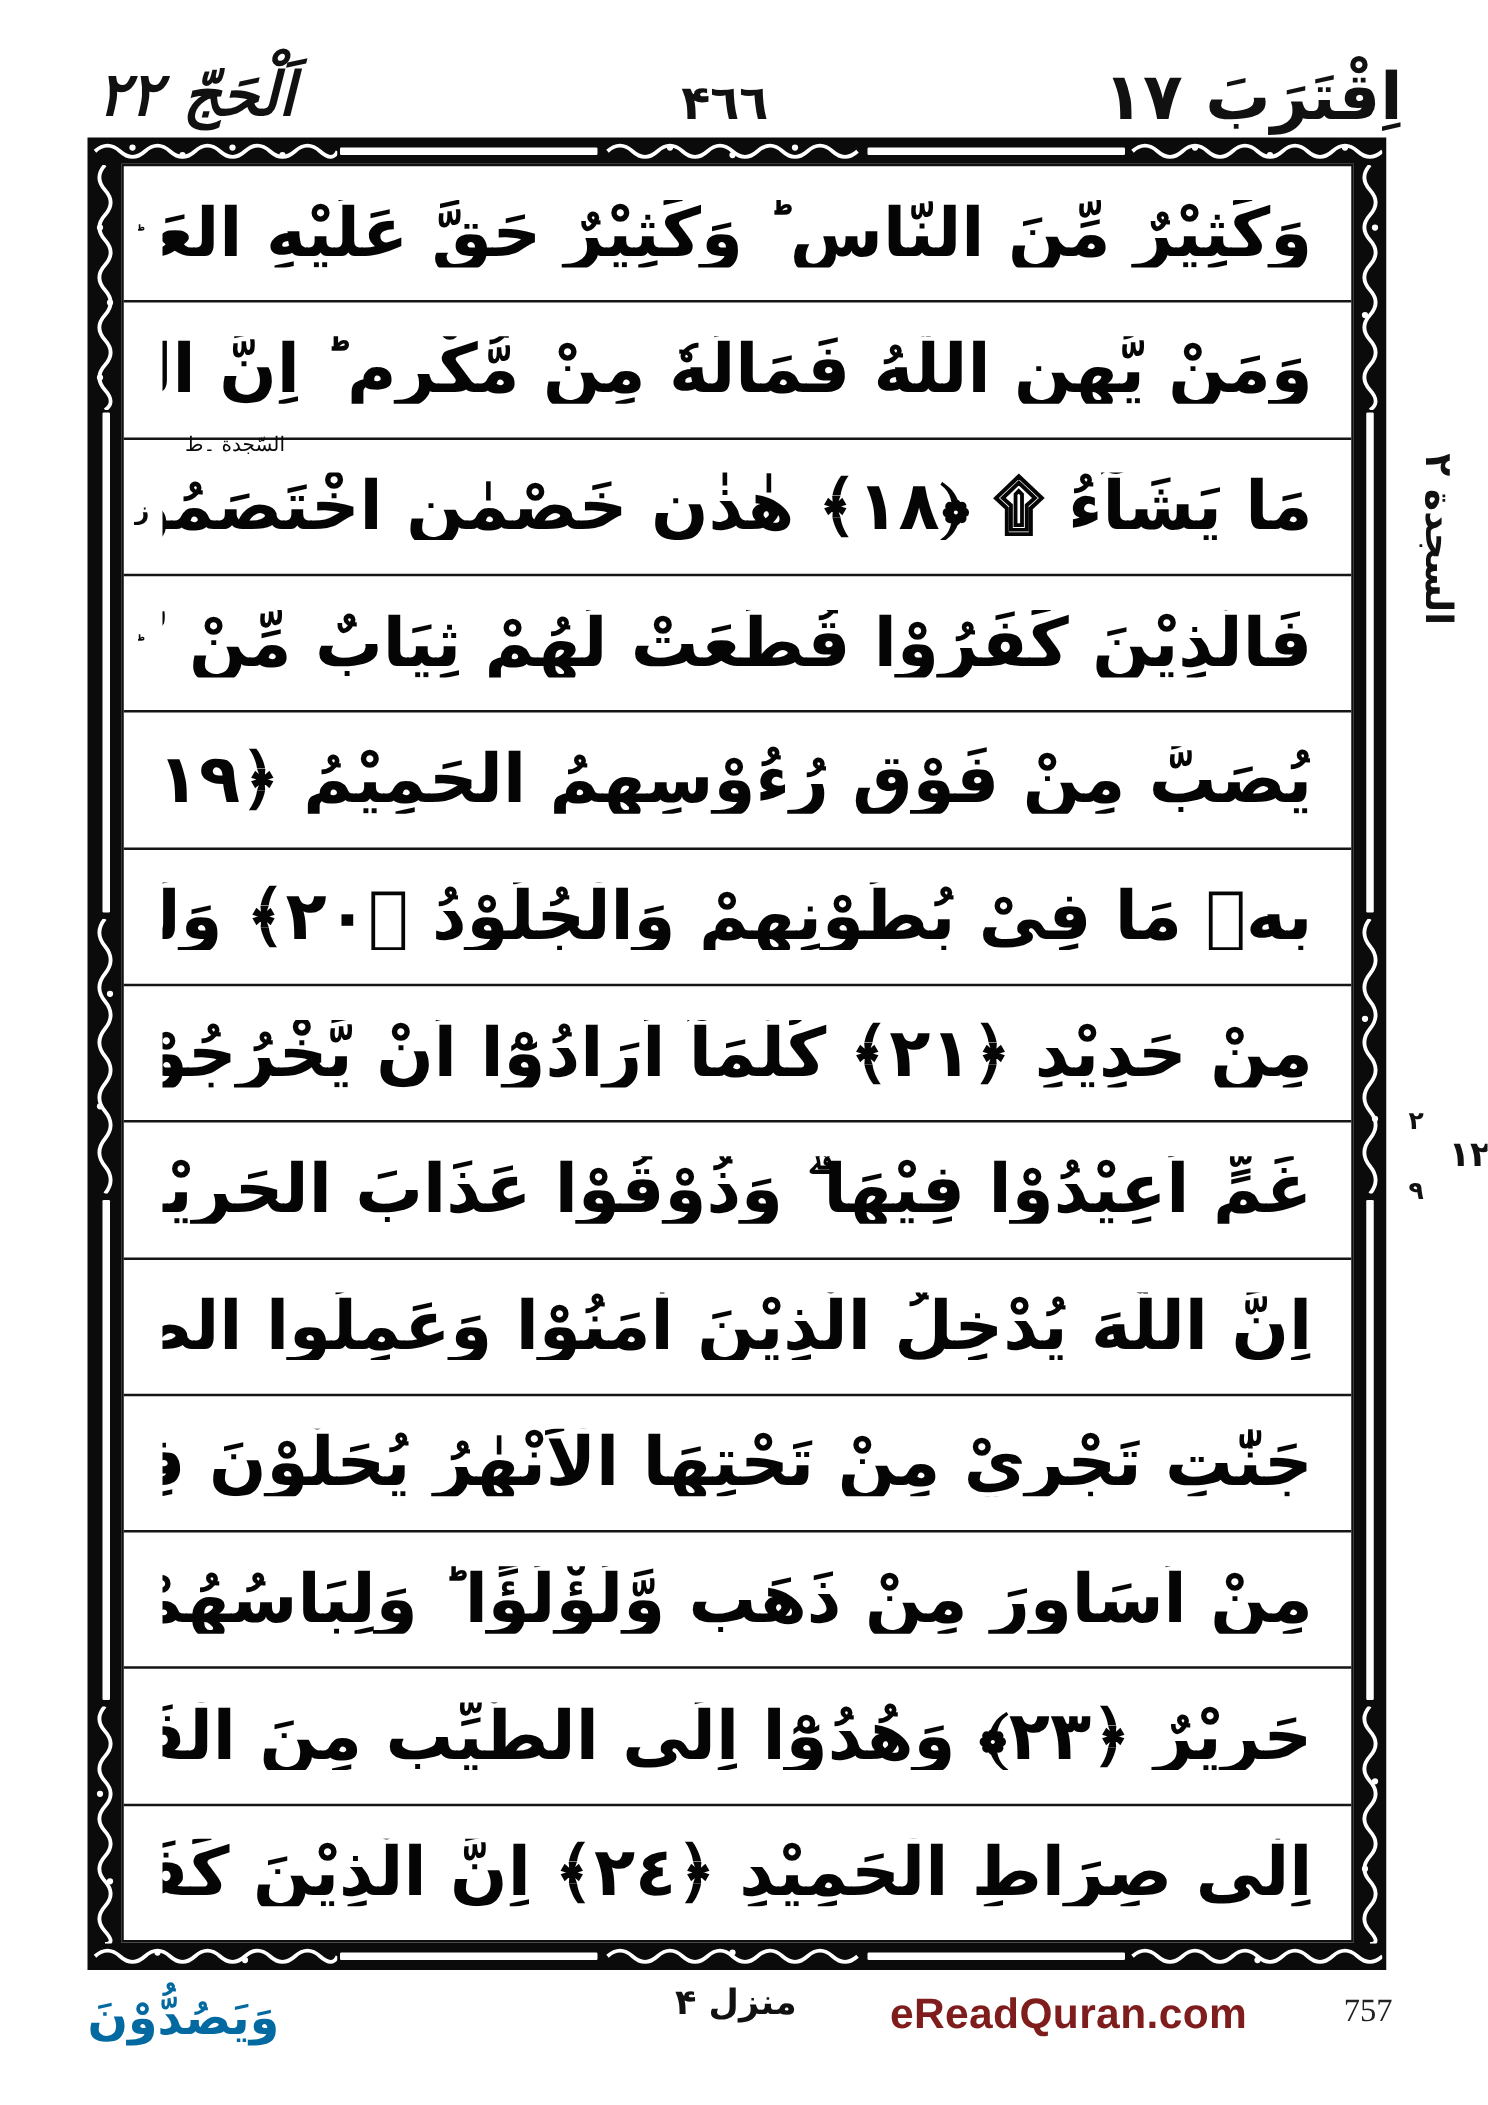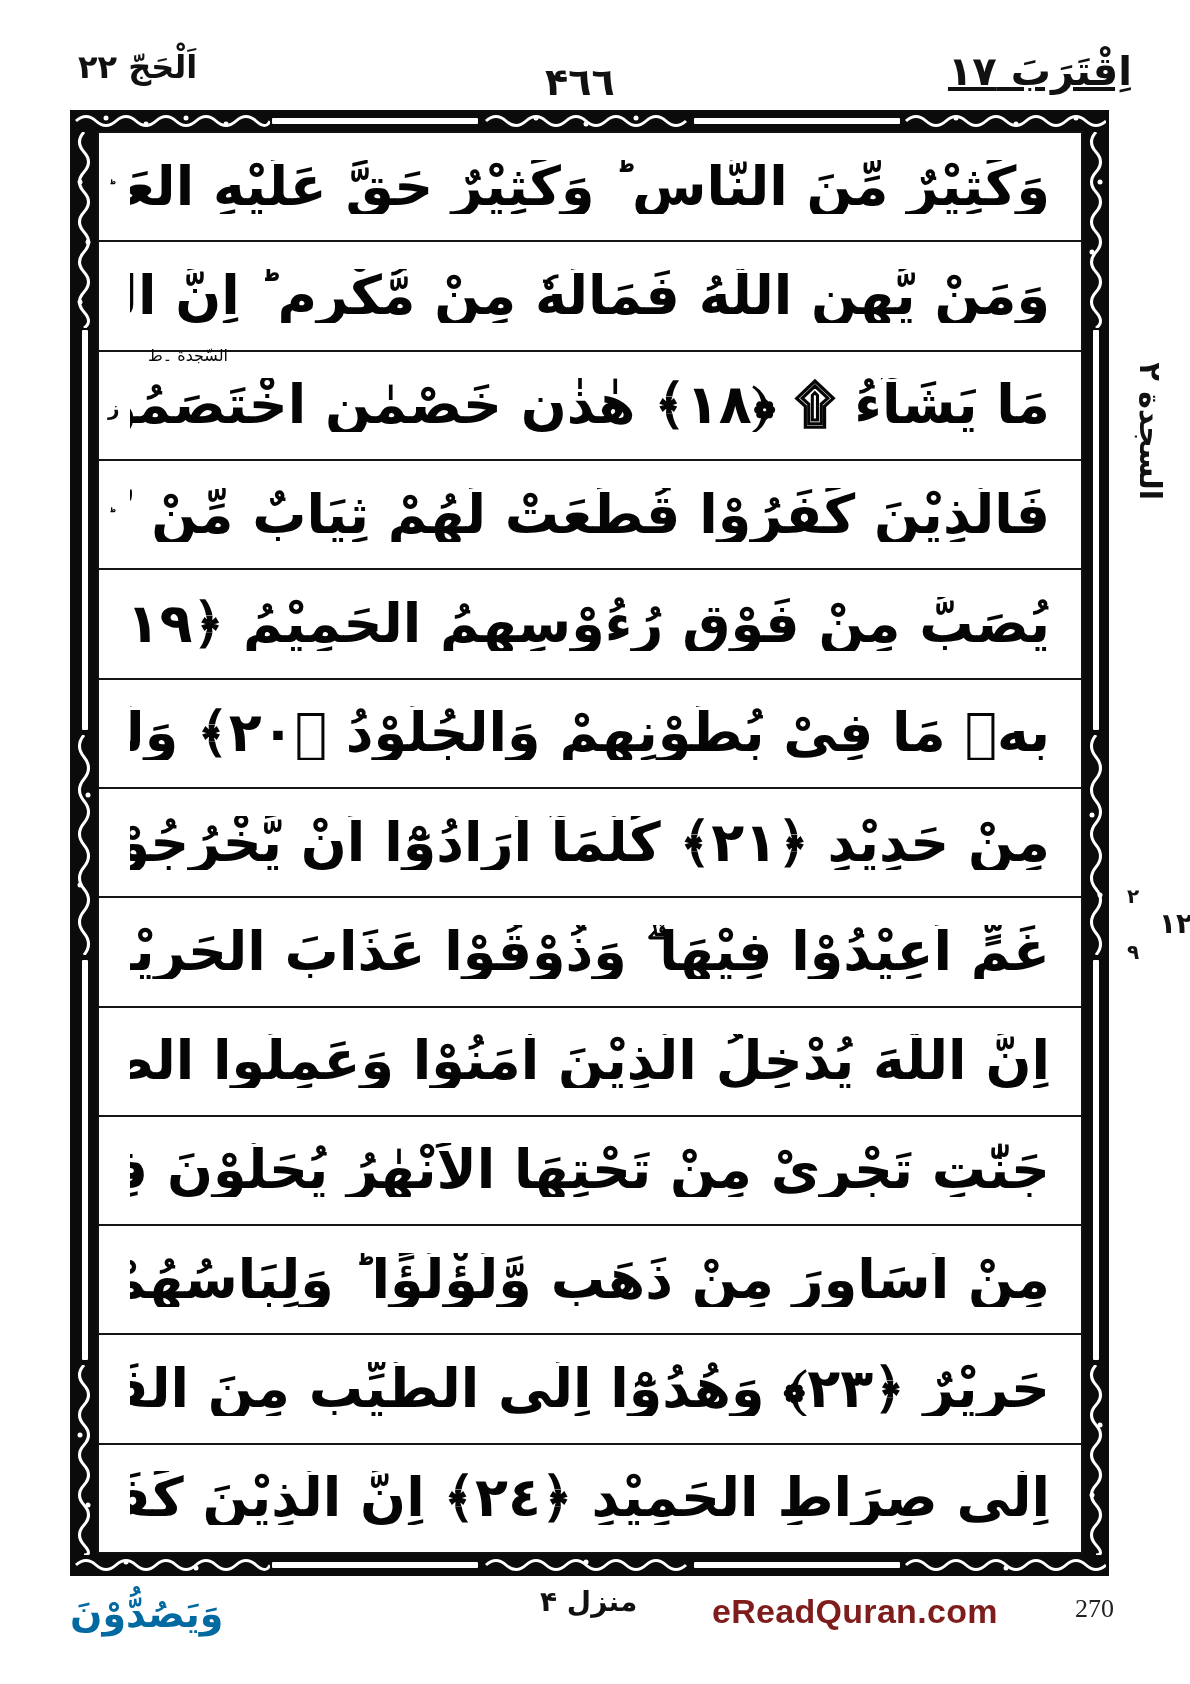--- a/index.html
+++ b/index.html
@@ -4,23 +4,23 @@
 <style>
   html, body { margin: 0; padding: 0; }
   body {
     width: 1190px; height: 1684px; background: #ffffff; position: relative; overflow: hidden;
     font-family: "DejaVu Sans", sans-serif; color: #0a0a0a;
   }
   .abs { position: absolute; }
 
   
   .hdr { position: absolute; top: 48px; font-family: "DejaVu Sans", sans-serif; font-weight: bold; color: #111; direction: rtl; white-space: nowrap; }
-  .hdr-juz { right: 58px; font-size: 40px; text-decoration: underline; }
+  .hdr-juz { right: 68px; font-size: 52px; }
   .hdr-page { left: 545px; font-size: 38px; top: 60px; letter-spacing: 1px; }
-  .hdr-surah { left: 78px; font-size: 32px; }
+  .hdr-surah { left: 78px; font-size: 48px; font-style: italic; }
 
   
   .frame-outer {
     position: absolute; left: 70px; top: 110px; width: 1039px; height: 1466px;
     background: #0b0b0b;
   }
   .frame-stripe-h {
     position: absolute; height: 6px; background: #fff; border-radius: 1px;
   }
   .frame-stripe-v {
@@ -224,13 +224,13 @@
 <div class="margin-sajdah">السجدة ٢</div>
 <div class="ruku">
   <span class="top">٢</span>
   <span class="mid">ع١٢</span>
   <span class="bot">٩</span>
 </div>
 
 <div class="catchword">وَيَصُدُّوْنَ</div>
 <div class="manzil">منزل ۴</div>
 <div class="site">eReadQuran.com</div>
-<div class="pgnum">270</div>
+<div class="pgnum">757</div>
 
 </body></html>

